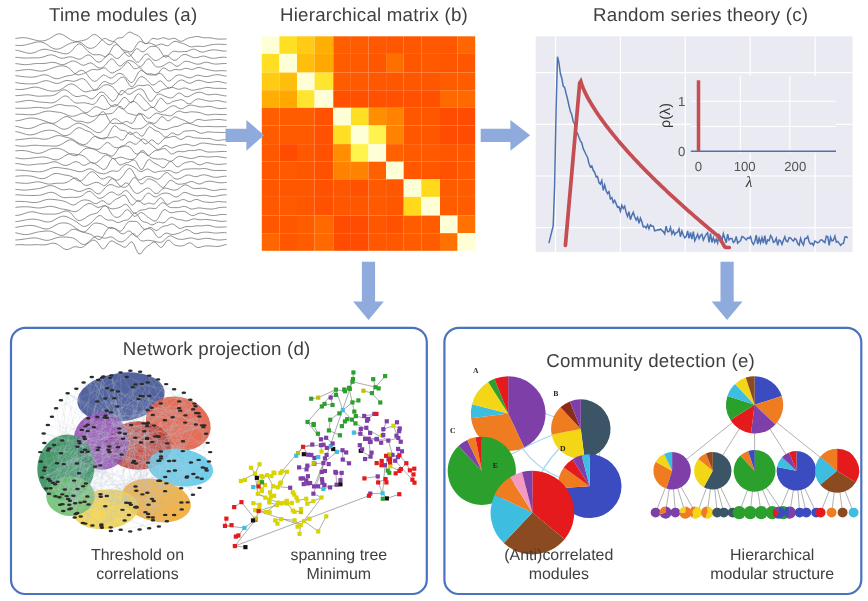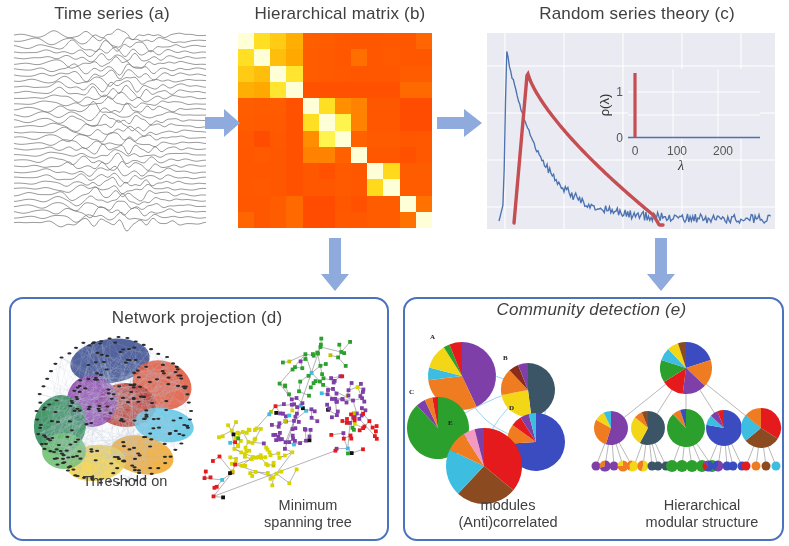--- a/index.html
+++ b/index.html
@@ -38,33 +38,33 @@
   .arrow-r{position:absolute;}
   .arrow-d{position:absolute;}
 
   
   .bigbox{
     position:absolute;border:2.5px solid #4a72bf;border-radius:14px;background:#fff;
   }
   #box-d{left:9px;top:297px;width:376px;height:240px;}
   #box-e{left:403px;top:297px;width:377px;height:240px;}
   #np-title{left:9px;top:308px;width:376px;}
-  #cd-title{left:403px;top:300px;width:377px;font-style:italic;}
+  #cd-title{left:403px;top:319px;width:377px;}
 
-  #cap-threshold{left:45px;top:473px;width:160px;}
+  #cap-threshold{left:45px;top:497px;width:160px;}
   #cap-mst{left:228px;top:497px;width:160px;}
   #cap-anticorr{left:418px;top:497px;width:180px;}
   #cap-hier{left:612px;top:497px;width:180px;}
 
   svg{display:block;overflow:visible;}
 </style>
 </head>
 <body>
 
-<div class="panel-title" id="ts-title">Time series (a)</div>
+<div class="panel-title" id="ts-title">Time modules (a)</div>
 <div id="timeseries">
   <svg width="192" height="198" viewBox="0 0 192 198">
     <g id="ts-g" fill="none" stroke="#7a7a7a" stroke-width="0.75">
         <path d="M0.0,4.01L2.0,3.70L4.0,3.42L6.0,3.27L8.0,3.28L10.0,3.49L12.0,3.88L14.0,4.38L16.0,4.93L18.0,5.45L20.0,5.89L22.0,6.18L24.0,6.26L26.0,6.06L28.0,5.54L30.0,4.69L32.0,3.57L34.0,2.27L36.0,1.00L38.0,0.05L40.0,-0.30L42.0,0.08L44.0,1.06L46.0,2.36L48.0,3.70L50.0,4.93L52.0,5.94L54.0,6.58L56.0,6.73L58.0,6.47L60.0,6.07L62.0,5.67L64.0,5.10L66.0,4.00L68.0,2.37L70.0,0.85L72.0,0.30L74.0,1.08L76.0,2.69L78.0,4.46L80.0,6.13L82.0,7.86L84.0,9.41L86.0,9.92L88.0,8.71L90.0,6.29L92.0,4.19L94.0,3.41L96.0,3.40L98.0,2.70L100.0,0.80L102.0,-1.22L104.0,-1.91L106.0,-1.13L108.0,0.01L110.0,0.74L112.0,1.67L114.0,3.82L116.0,6.81L118.0,8.81L120.0,8.37L122.0,6.14L124.0,4.20L126.0,3.85L128.0,4.46L130.0,4.61L132.0,3.92L134.0,3.30L136.0,3.60L138.0,4.42L140.0,4.70L142.0,4.18L144.0,3.73L146.0,4.28L148.0,5.62L150.0,6.60L152.0,6.39L154.0,5.24L156.0,4.05L158.0,3.35L160.0,2.98L162.0,2.59L164.0,2.23L166.0,2.20L168.0,2.59L170.0,3.10L172.0,3.37L174.0,3.35L176.0,3.30L178.0,3.49L180.0,3.89L182.0,4.29L184.0,4.52L186.0,4.57L188.0,4.54L190.0,4.48L192.0,4.38"></path>
         <path d="M0.0,10.14L2.0,10.32L4.0,10.38L6.0,10.29L8.0,10.04L10.0,9.64L12.0,9.13L14.0,8.55L16.0,7.98L18.0,7.48L20.0,7.15L22.0,7.08L24.0,7.34L26.0,8.01L28.0,9.06L30.0,10.39L32.0,11.75L34.0,12.89L36.0,13.58L38.0,13.72L40.0,13.35L42.0,12.56L44.0,11.47L46.0,10.28L48.0,9.18L50.0,8.35L52.0,7.79L54.0,7.38L56.0,7.13L58.0,7.25L60.0,8.06L62.0,9.54L64.0,11.24L66.0,12.50L68.0,12.99L70.0,12.76L72.0,11.92L74.0,10.39L76.0,8.16L78.0,5.72L80.0,4.11L82.0,3.99L84.0,5.01L86.0,6.07L88.0,6.54L90.0,6.95L92.0,8.24L94.0,10.54L96.0,12.88L98.0,14.31L100.0,14.95L102.0,15.56L104.0,16.20L106.0,15.81L108.0,13.49L110.0,9.97L112.0,7.23L114.0,6.65L116.0,7.63L118.0,8.50L120.0,8.43L122.0,8.14L124.0,8.62L126.0,9.71L128.0,10.29L130.0,9.82L132.0,9.08L134.0,9.19L136.0,10.13L138.0,10.68L140.0,9.89L142.0,8.14L144.0,6.75L146.0,6.53L148.0,7.19L150.0,7.94L152.0,8.49L154.0,9.16L156.0,10.17L158.0,11.17L160.0,11.63L162.0,11.44L164.0,11.05L166.0,10.95L168.0,11.15L170.0,11.30L172.0,11.10L174.0,10.61L176.0,10.10L178.0,9.73L180.0,9.49L182.0,9.30L184.0,9.18L186.0,9.20L188.0,9.34L190.0,9.48L192.0,9.52"></path>
         <path d="M0.0,14.57L2.0,14.89L4.0,15.33L6.0,15.88L8.0,16.48L10.0,17.04L12.0,17.41L14.0,17.48L16.0,17.18L18.0,16.53L20.0,15.65L22.0,14.75L24.0,14.06L26.0,13.75L28.0,13.86L30.0,14.26L32.0,14.78L34.0,15.27L36.0,15.73L38.0,16.21L40.0,16.76L42.0,17.36L44.0,17.84L46.0,18.00L48.0,17.59L50.0,16.37L52.0,14.32L54.0,11.84L56.0,9.72L58.0,8.82L60.0,9.48L62.0,11.33L64.0,13.59L66.0,15.65L68.0,17.26L70.0,18.36L72.0,18.86L74.0,18.80L76.0,18.65L78.0,19.05L80.0,20.03L82.0,20.61L84.0,19.47L86.0,16.33L88.0,12.51L90.0,9.94L92.0,9.52L94.0,10.73L96.0,12.66L98.0,14.95L100.0,17.58L102.0,19.83L104.0,20.31L106.0,18.33L108.0,15.19L110.0,13.24L112.0,13.71L114.0,15.45L116.0,16.26L118.0,15.16L120.0,13.13L122.0,11.67L124.0,11.18L126.0,11.11L128.0,11.33L130.0,12.58L132.0,15.40L134.0,18.85L136.0,20.96L138.0,20.55L140.0,18.38L142.0,16.32L144.0,15.54L146.0,15.76L148.0,16.07L150.0,16.06L152.0,15.93L154.0,15.90L156.0,15.69L158.0,15.00L160.0,14.09L162.0,13.64L164.0,14.10L166.0,15.19L168.0,16.14L170.0,16.42L172.0,16.06L174.0,15.43L176.0,14.88L178.0,14.50L180.0,14.32L182.0,14.37L184.0,14.63L186.0,15.01L188.0,15.31L190.0,15.41L192.0,15.36"></path>
         <path d="M0.0,21.05L2.0,21.22L4.0,21.43L6.0,21.63L8.0,21.76L10.0,21.78L12.0,21.72L14.0,21.64L16.0,21.59L18.0,21.60L20.0,21.60L22.0,21.47L24.0,21.14L26.0,20.56L28.0,19.84L30.0,19.19L32.0,18.86L34.0,19.04L36.0,19.72L38.0,20.67L40.0,21.52L42.0,21.93L44.0,21.81L46.0,21.32L48.0,20.81L50.0,20.63L52.0,20.95L54.0,21.69L56.0,22.49L58.0,22.83L60.0,22.33L62.0,21.06L64.0,19.62L66.0,18.86L68.0,19.37L70.0,21.07L72.0,23.24L74.0,24.98L76.0,25.59L78.0,24.83L80.0,22.91L82.0,20.48L84.0,18.53L86.0,18.01L88.0,19.12L90.0,21.01L92.0,22.21L94.0,21.75L96.0,19.83L98.0,17.61L100.0,16.33L102.0,16.54L104.0,18.13L106.0,20.64L108.0,23.36L110.0,25.30L112.0,25.45L114.0,23.55L116.0,20.60L118.0,18.38L120.0,18.18L122.0,19.87L124.0,22.17L126.0,23.77L128.0,24.10L130.0,23.38L132.0,22.06L134.0,20.60L136.0,19.59L138.0,19.61L140.0,20.84L142.0,22.64L144.0,23.87L146.0,23.70L148.0,22.23L150.0,20.33L152.0,18.94L154.0,18.49L156.0,18.87L158.0,19.72L160.0,20.65L162.0,21.33L164.0,21.50L166.0,21.12L168.0,20.48L170.0,20.03L172.0,20.09L174.0,20.64L176.0,21.36L178.0,21.90L180.0,22.07L182.0,21.90L184.0,21.55L186.0,21.20L188.0,21.00L190.0,21.01L192.0,21.18"></path>
         <path d="M0.0,26.77L2.0,27.00L4.0,27.28L6.0,27.56L8.0,27.76L10.0,27.80L12.0,27.66L14.0,27.39L16.0,27.08L18.0,26.84L20.0,26.73L22.0,26.73L24.0,26.75L26.0,26.69L28.0,26.46L30.0,26.12L32.0,25.78L34.0,25.65L36.0,25.91L38.0,26.54L40.0,27.28L42.0,27.76L44.0,27.67L46.0,26.98L48.0,25.94L50.0,24.96L52.0,24.42L54.0,24.58L56.0,25.45L58.0,26.76L60.0,27.93L62.0,28.33L64.0,27.77L66.0,26.75L68.0,26.19L70.0,26.74L72.0,28.22L74.0,29.84L76.0,30.83L78.0,30.85L80.0,29.87L82.0,27.94L84.0,25.38L86.0,23.12L88.0,22.44L90.0,23.96L92.0,26.77L94.0,28.90L96.0,28.96L98.0,27.22L100.0,25.20L102.0,24.09L104.0,24.03L106.0,24.58L108.0,25.64L110.0,27.35L112.0,29.13L114.0,29.64L116.0,27.94L118.0,24.84L120.0,22.52L122.0,22.71L124.0,25.11L126.0,27.93L128.0,29.64L130.0,30.03L132.0,29.70L134.0,28.99L136.0,27.83L138.0,26.42L140.0,25.64L142.0,26.21L144.0,27.82L146.0,29.17L148.0,29.12L150.0,27.71L152.0,25.96L154.0,24.87L156.0,24.71L158.0,25.14L160.0,25.80L162.0,26.51L164.0,27.14L166.0,27.40L168.0,27.09L170.0,26.37L172.0,25.71L174.0,25.57L176.0,25.97L178.0,26.60L180.0,27.09L182.0,27.28L184.0,27.21L186.0,27.02L188.0,26.84L190.0,26.73L192.0,26.76"></path>
         <path d="M0.0,33.37L2.0,33.22L4.0,32.99L6.0,32.72L8.0,32.46L10.0,32.26L12.0,32.21L14.0,32.32L16.0,32.60L18.0,33.00L20.0,33.39L22.0,33.64L24.0,33.65L26.0,33.36L28.0,32.83L30.0,32.16L32.0,31.46L34.0,30.75L36.0,30.07L38.0,29.47L40.0,29.03L42.0,28.85L44.0,28.96L46.0,29.44L48.0,30.43L50.0,32.00L52.0,33.99L54.0,35.85L56.0,36.98L58.0,37.15L60.0,36.62L62.0,35.85L64.0,35.00L66.0,34.00L68.0,32.91L70.0,32.18L72.0,32.14L74.0,32.49L76.0,32.42L78.0,31.57L80.0,30.71L82.0,31.05L84.0,32.82L86.0,34.81L88.0,35.51L90.0,34.69L92.0,33.39L94.0,32.45L96.0,31.40L98.0,29.38L100.0,26.79L102.0,25.49L104.0,26.75L106.0,29.57L108.0,31.52L110.0,31.39L112.0,30.48L114.0,30.93L116.0,33.16L118.0,35.49L120.0,36.33L122.0,36.04L124.0,36.12L126.0,37.01L128.0,37.34L130.0,35.75L132.0,32.84L134.0,30.77L136.0,30.92L138.0,32.48L140.0,33.55L142.0,33.25L144.0,32.38L146.0,32.09L148.0,32.40L150.0,32.48L152.0,31.89L154.0,31.17L156.0,31.10L158.0,31.70L160.0,32.16L162.0,31.85L164.0,31.02L166.0,30.40L168.0,30.46L170.0,31.02L172.0,31.64L174.0,32.10L176.0,32.50L178.0,32.95L180.0,33.33L182.0,33.48L184.0,33.40L186.0,33.26L188.0,33.24L190.0,33.33L192.0,33.39"></path>
         <path d="M0.0,37.71L2.0,38.02L4.0,38.31L6.0,38.55L8.0,38.76L10.0,38.93L12.0,39.07L14.0,39.14L16.0,39.08L18.0,38.84L20.0,38.39L22.0,37.81L24.0,37.26L26.0,36.96L28.0,37.09L30.0,37.71L32.0,38.67L34.0,39.68L36.0,40.39L38.0,40.60L40.0,40.30L42.0,39.65L44.0,38.90L46.0,38.28L48.0,37.89L50.0,37.63L52.0,37.20L54.0,36.32L56.0,34.95L58.0,33.54L60.0,32.83L62.0,33.39L64.0,35.25L66.0,37.85L68.0,40.41L70.0,42.26L72.0,42.95L74.0,42.30L76.0,40.54L78.0,38.47L80.0,37.25L82.0,37.54L84.0,38.91L86.0,40.04L88.0,39.84L90.0,38.36L92.0,36.62L94.0,35.66L96.0,35.82L98.0,36.93L100.0,38.83L102.0,41.32L104.0,43.56L106.0,44.15L108.0,42.15L110.0,38.26L112.0,34.57L114.0,32.95L116.0,33.61L118.0,35.27L120.0,36.57L122.0,37.13L124.0,37.23L126.0,37.05L128.0,36.48L130.0,35.77L132.0,35.80L134.0,37.30L136.0,39.92L138.0,42.20L140.0,42.77L142.0,41.50L144.0,39.45L146.0,37.82L148.0,37.10L150.0,37.13L152.0,37.63L154.0,38.42L156.0,39.28L158.0,39.78L160.0,39.54L162.0,38.66L164.0,37.72L166.0,37.33L168.0,37.60L170.0,38.19L172.0,38.61L174.0,38.64L176.0,38.31L178.0,37.82L180.0,37.33L182.0,36.99L184.0,36.91L186.0,37.13L188.0,37.56L190.0,38.01L192.0,38.30"></path>
@@ -1485,24 +1485,25 @@
       <rect x="135.2" y="42.3" width="3.8" height="3.8" fill="#2ca02c"></rect>
       <rect x="158.8" y="34.0" width="3.8" height="3.8" fill="#2ca02c"></rect>
       <rect x="131.1" y="21.7" width="3.8" height="3.8" fill="#2ca02c"></rect>
       <rect x="134.4" y="6.7" width="3.8" height="3.8" fill="#2ca02c"></rect>
       <rect x="157.3" y="21.2" width="3.8" height="3.8" fill="#2ca02c"></rect>
       <rect x="143.5" y="23.3" width="3.8" height="3.8" fill="#c0c000"></rect>
     </g>
 </svg>
 <div class="caption" id="cap-threshold">
   <div>Threshold on</div>
+  <div>correlations</div>
 </div>
 <div class="caption" id="cap-mst">
+  <div>spanning tree</div>
   <div>Minimum</div>
-  <div>spanning tree</div>
 </div>
 
 <div class="bigbox" id="box-e"></div>
 <div class="panel-title" id="cd-title">Community detection (e)</div>
 <svg style="position:absolute;left:414px;top:332px;" width="182" height="160">
   <g id="mod-edges" stroke="#9ed2ef" stroke-width="1" fill="none">
       <path d="M48,44 Q55,29 114,58"></path>
       <path d="M48,44 Q62,70 24,96"></path>
       <path d="M48,44 Q59,99 122,110"></path>
       <path d="M114,58 Q144,62 122,110"></path>
@@ -1636,19 +1637,19 @@
       <path d="M90,30 L114.73,21.97 A26,26 0 0 1 108.95,47.80 Z" fill="#f07c22"></path>
       <path d="M90,30 L108.95,47.80 A26,26 0 0 1 86.74,55.79 Z" fill="#7e3fa8"></path>
       <path d="M90,30 L86.74,55.79 A26,26 0 0 1 68.05,43.93 Z" fill="#e41a1c"></path>
       <path d="M90,30 L68.05,43.93 A26,26 0 0 1 65.27,21.97 Z" fill="#2ca02c"></path>
       <path d="M90,30 L65.27,21.97 A26,26 0 0 1 72.20,11.05 Z" fill="#3dbde0"></path>
       <path d="M90,30 L72.20,11.05 A26,26 0 0 1 81.97,5.27 Z" fill="#f3d615"></path>
       <path d="M90,30 L81.97,5.27 A26,26 0 0 1 90.00,4.00 Z" fill="#8b4a20"></path>
     </g>
 </svg>
 <div class="caption" id="cap-anticorr">
+  <div>(Anti)correlated</div>
   <div>modules</div>
-  <div>(Anti)correlated</div>
 </div>
 <div class="caption" id="cap-hier">
   <div>Hierarchical</div>
   <div>modular structure</div>
 </div>
 
 </body></html>

